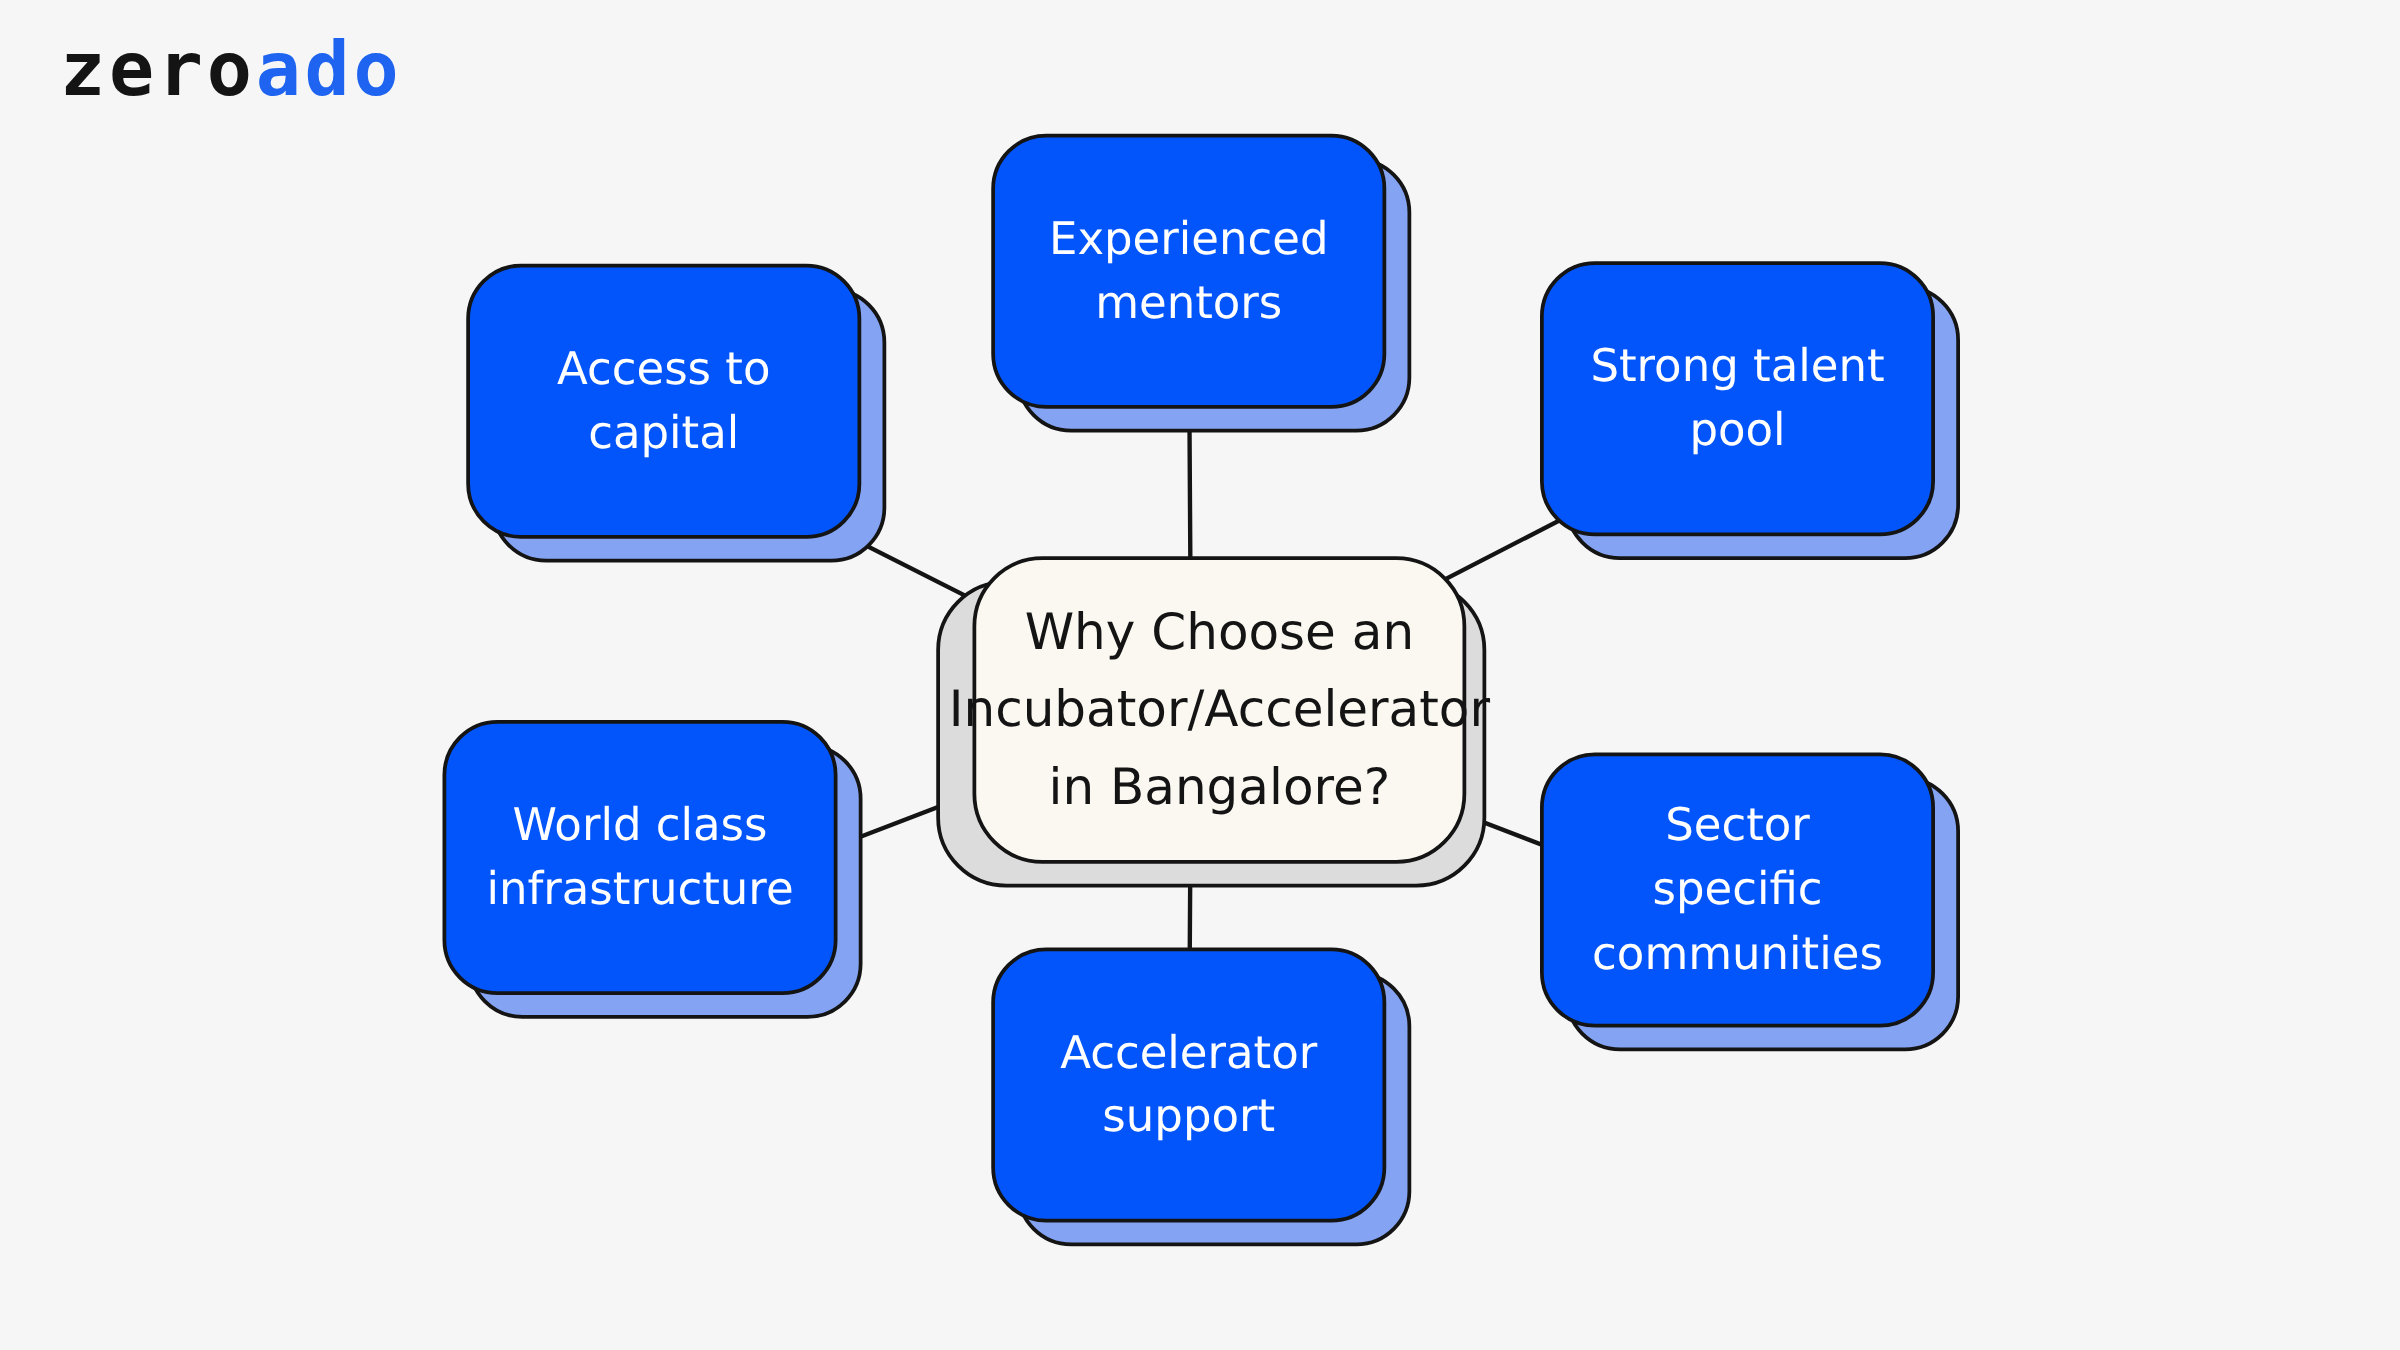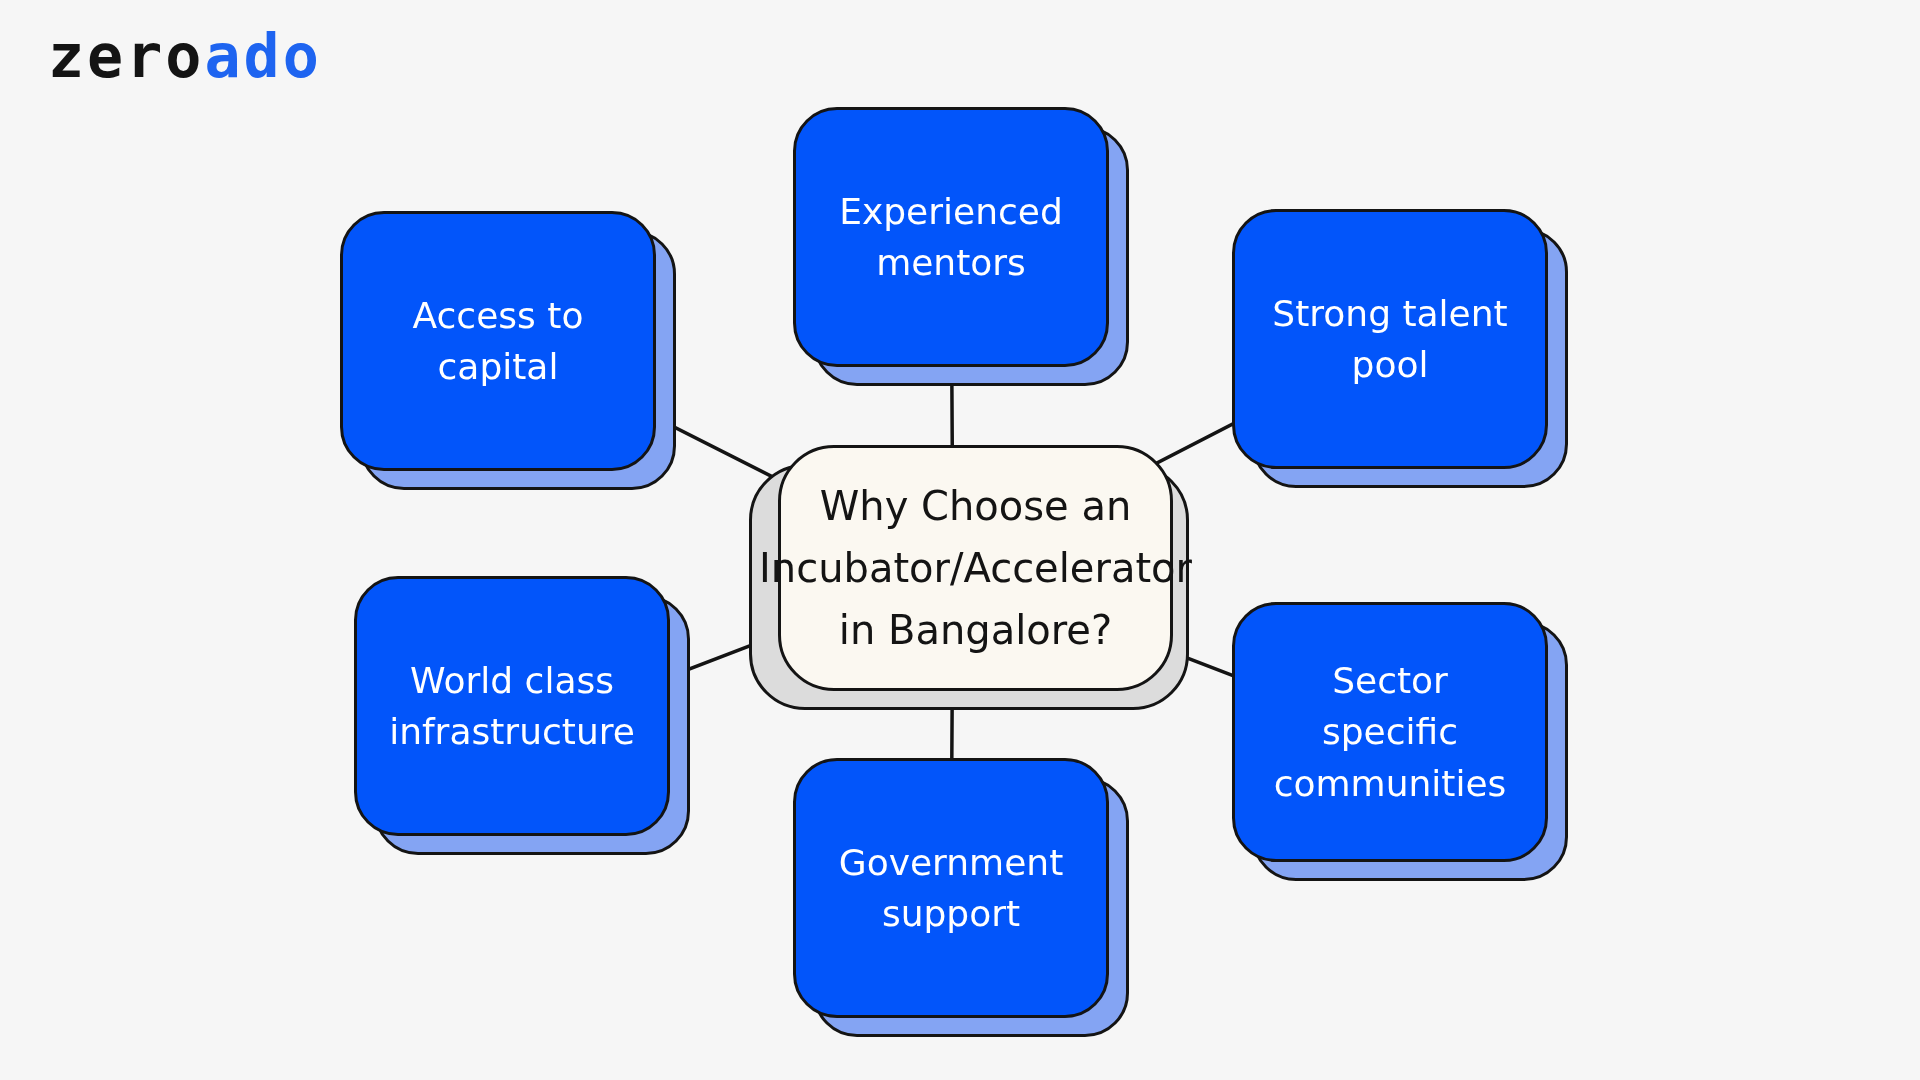--- a/index.html
+++ b/index.html
@@ -45,21 +45,21 @@
     left: 0; top: 0;
     z-index: 1;
   }
   .edges line {
     stroke: var(--line);
     stroke-width: 3.5;
     stroke-linecap: round;
   }
 
   
-  .node { position: absolute; z-index: 2; width: 316px; height: 260px; }
+  .node { position: absolute; z-index: 2; width: 316px; height: 220px; }
   .layer {
     position: absolute; inset: 0;
     border: 3px solid var(--line);
     border-radius: 44px;
   }
   .node .shadow {
     transform: translate(20px, 19px);
     background: var(--node-shadow);
   }
   .node .face {
@@ -90,21 +90,21 @@
     margin-left: 45px;
   }
   .central .label {
     color: var(--center-text);
     font-size: 40px;
     line-height: 1.55;
     white-space: pre-line;
   }
 
   
-  .pos-access     { left: 340px;  top: 211px; }
+  .pos-access     { left: 373px;  top: 211px; }
   .pos-mentors    { left: 793px;  top: 107px; }
   .pos-talent     { left: 1232px; top: 209px; border-radius: 20px; }
   .pos-world      { left: 354px;  top: 576px; }
   .pos-government { left: 793px;  top: 758px; }
   .pos-sector     { left: 1232px; top: 602px; }
 </style>
 </head>
 <body>
 
 <div class="logo">
@@ -157,21 +157,21 @@
   <div class="layer shadow"></div>
   <div class="layer face">
     <span class="label">World class
 infrastructure</span>
   </div>
 </div>
 
 <div class="node pos-government">
   <div class="layer shadow"></div>
   <div class="layer face">
-    <span class="label">Government
+    <span class="label">Accelerator
 support</span>
   </div>
 </div>
 
 <div class="node pos-sector">
   <div class="layer shadow"></div>
   <div class="layer face">
     <span class="label">Sector
 specific
 communities</span>

